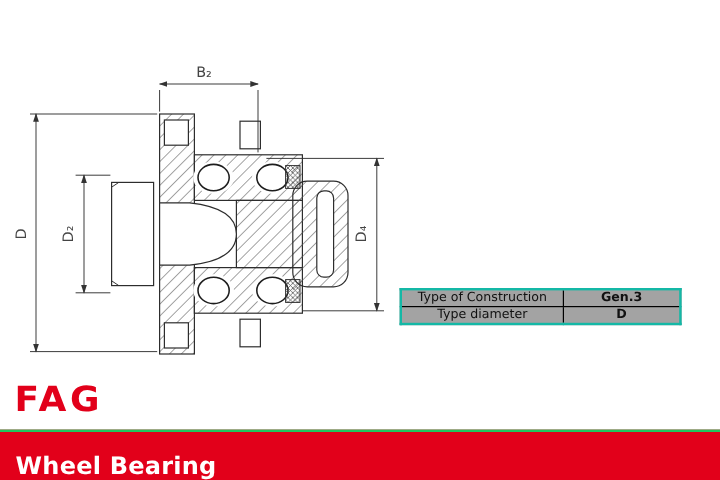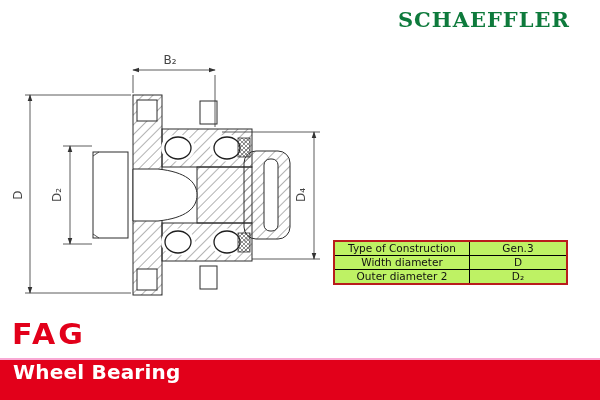--- a/index.html
+++ b/index.html
@@ -23,55 +23,54 @@
     position:absolute;left:12px;top:316px;
     font-family:"DejaVu Sans","Liberation Sans",sans-serif;
     font-weight:bold;font-size:30px;letter-spacing:3px;
     color:var(--brand-red);
     transform:scaleY(0.96);
   }
   
   .footer-bar{
     position:absolute;left:0;bottom:0;width:600px;height:42px;
     background:var(--brand-red);
-    display:flex;align-items:flex-start;
-    border-top:2px solid #f9a8d4;
+    display:flex;align-items:flex-end;
+    border-top:2px solid #22c55e;
     box-sizing:border-box;
   }
   .footer-bar .title{
     color:#ffffff;font-weight:bold;font-size:20px;margin-left:13px;
     letter-spacing:0.2px;
   }
   
   table.spec{
     position:absolute;left:333px;top:240px;
     border-collapse:collapse;table-layout:fixed;
-    border:2px solid #b91c1c;
-    background:#bef264;
+    border:2px solid #14b8a6;
+    background:#a3a3a3;
   }
   table.spec td{
     border:1px solid #000;
     font-family:"DejaVu Sans","Liberation Sans",sans-serif;
     font-size:10.5px;color:#111;
     text-align:center;vertical-align:middle;
     height:13px;padding:0 2px;line-height:1.15;
     overflow:hidden;white-space:nowrap;
   }
   table.spec td.c1{width:130px;}
-  table.spec td.c2{width:92px;}
+  table.spec td.c2{width:92px;font-weight:bold;}
   
   svg.drawing{position:absolute;left:0;top:0;}
   .dimtext{font-family:"DejaVu Sans","Liberation Sans",sans-serif;font-size:12px;fill:#444;}
 </style>
 </head>
 <body>
 
 <div class="page">
 
-  <div class="schaeffler-logo">SCHAEFFLER</div>
 
   <svg class="drawing" width="600" height="355" viewBox="0 0 600 355">
     <defs>
       <pattern id="hatch" width="7" height="7" patternUnits="userSpaceOnUse" patternTransform="rotate(45)">
         <line x1="0" y1="0" x2="0" y2="7" stroke="#555" stroke-width="0.9"></line>
       </pattern>
       <pattern id="xhatch" width="4" height="4" patternUnits="userSpaceOnUse">
         <path d="M0 0L4 4M4 0L0 4" stroke="#444" stroke-width="0.6"></path>
       </pattern>
       <marker id="arrS" markerWidth="9" markerHeight="7" refX="1" refY="3.5" orient="auto">
@@ -148,26 +147,22 @@
     <text class="dimtext" x="305" y="195" text-anchor="middle" transform="rotate(-90 305 195)">D₄</text>
   </svg>
 
   <table class="spec">
     <tbody>
       <tr>
         <td class="c1">Type of Construction</td>
         <td class="c2">Gen.3</td>
       </tr>
       <tr>
-        <td class="c1">Width diameter</td>
+        <td class="c1">Type diameter</td>
         <td class="c2">D</td>
-      </tr>
-      <tr>
-        <td class="c1">Outer diameter 2</td>
-        <td class="c2">D₂</td>
       </tr>
     </tbody>
   </table>
 
   <div class="fag-logo">FAG</div>
 
   <div class="footer-bar">
     <span class="title">Wheel Bearing</span>
   </div>
 

